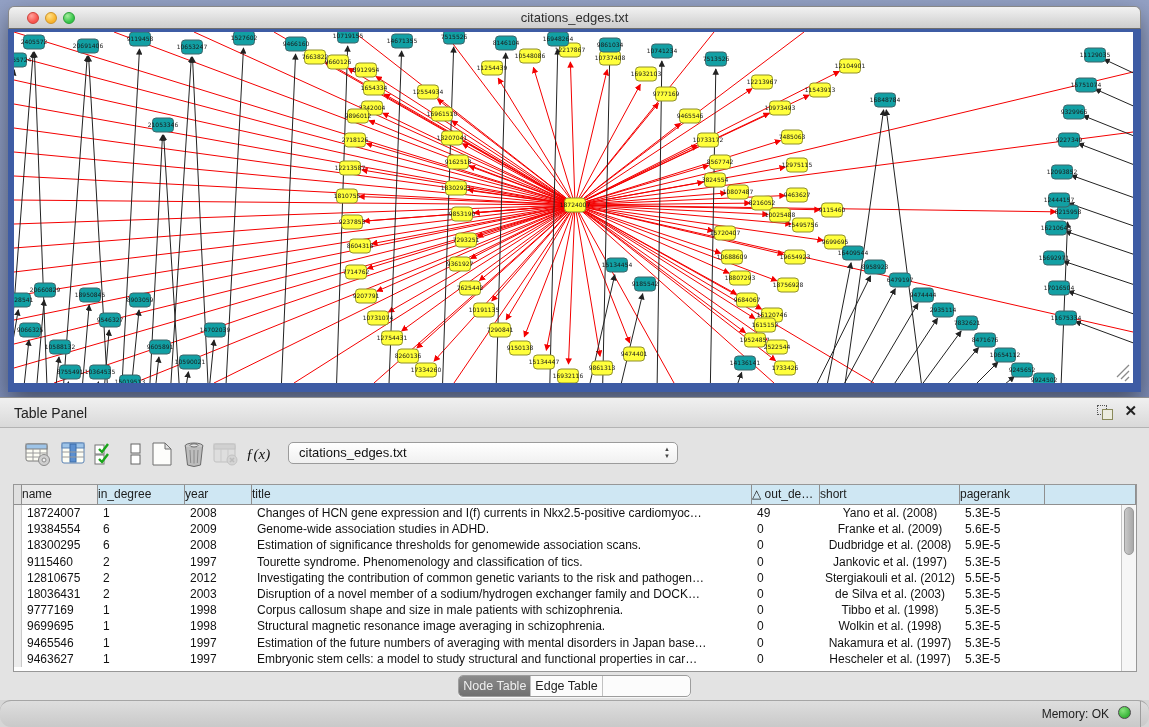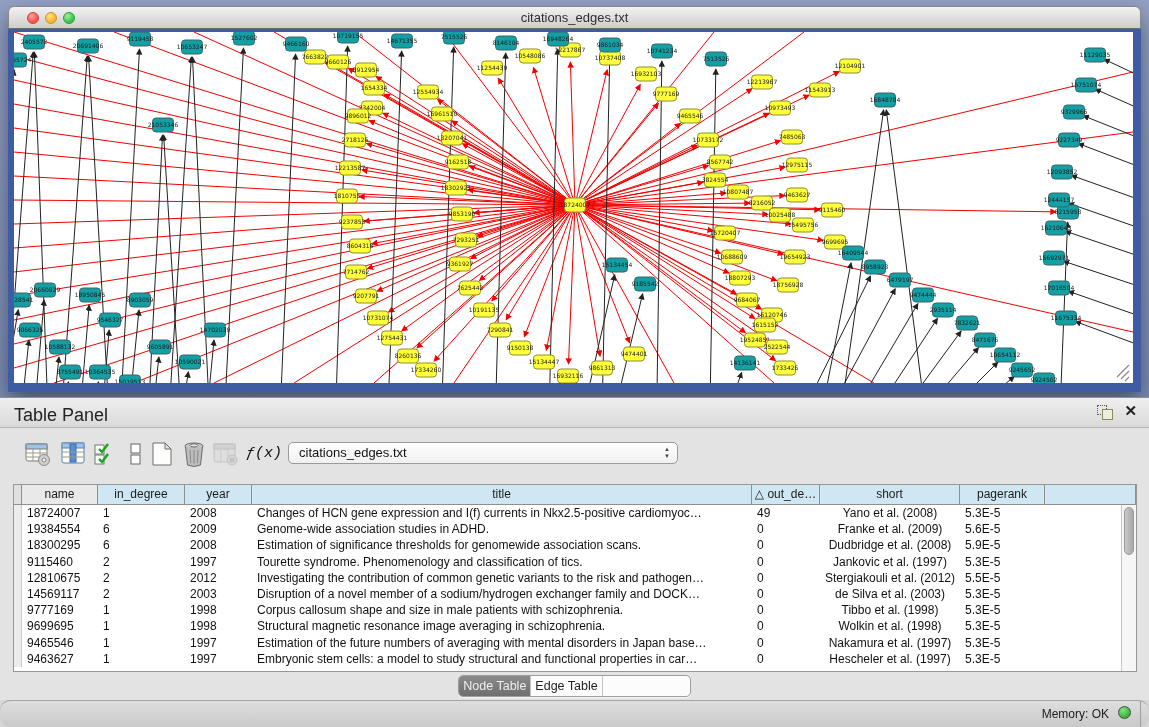--- a/index.html
+++ b/index.html
@@ -22,43 +22,43 @@
   .tl-grn{left:54px;background:radial-gradient(circle at 35% 30%,#a6ec9e,#35c649 65%);border:1px solid #2a9e38;}
   .netcontent{height:363px;box-sizing:border-box;background:#3e5ca4;
               padding:3px 8px 9px 6px;}
   .netcanvas{display:block;width:1119px;height:351px;background:#ffffff;}
   svg text{font-family:"DejaVu Sans",sans-serif;}
 
   
   .tp-header{position:absolute;left:0;top:397px;width:1149px;height:31px;box-sizing:border-box;
              background:linear-gradient(#f0f0f0,#d9d9d9);
              border-top:1px solid #8f8f8f;border-bottom:1px solid #b3b3b3;}
-  .tp-title{position:absolute;left:14px;top:7px;font-size:18px;color:#222;}
+  .tp-title{position:absolute;left:14px;top:7px;font-size:14px;color:#222;}
   .float-btn{position:absolute;right:36px;top:7px;width:16px;height:14px;}
   .float-btn .sq1{position:absolute;left:0;top:0;width:8px;height:8px;border:1px dotted #555;}
   .float-btn .sq2{position:absolute;left:5px;top:4px;width:9px;height:9px;border:1px solid #8a8a5a;background:#ececdf;}
   .close-btn{position:absolute;right:12px;top:5px;font-size:15px;font-weight:bold;color:#222;line-height:16px;}
 
   .tp-body{position:absolute;left:0;top:428px;width:1149px;height:272px;background:#e3e3e3;}
 
   
   .tbtn{position:absolute;top:12px;width:28px;height:28px;}
-  .fx{font-size:15px;color:#111;font-style:italic;font-family:Liberation Mono, monospace;line-height:28px;}
+  .fx{font-size:15px;color:#111;font-style:italic;font-family:Liberation Serif, serif;line-height:28px;}
   .dropdown{position:absolute;left:288px;top:14px;width:390px;height:22px;box-sizing:border-box;
             border:1px solid #9b9b9b;border-radius:5px;background:linear-gradient(#ffffff,#f0f0f0);
             font-size:13px;color:#111;line-height:20px;padding-left:10px;}
   .dd-arrows{position:absolute;right:7px;top:3px;font-size:6px;line-height:7px;color:#444;text-align:center;}
 
   
   .tablebox{position:absolute;left:13px;top:56px;width:1124px;height:188px;box-sizing:border-box;
             border:1px solid #979797;background:#fff;overflow:hidden;}
   .thead,.trow{display:grid;grid-template-columns:8px 76px 87px 67px 500px 68px 140px 85px 1fr;}
   .thead{height:20px;}
   .hcell{box-sizing:border-box;border-right:1px solid #8f8f8f;border-bottom:1px solid #8f8f8f;
-         background:#cfe7f3;font-size:12px;color:#1c1c1c;text-align:center;line-height:19px;
+         background:#cfe7f3;font-size:12px;color:#1c1c1c;text-align:left;line-height:19px;
          overflow:hidden;white-space:nowrap;}
   .hcell.gray{background:#e9e9e9;}
   .hcell.gutter{background:#e0e0e0;}
   .trow{height:16.2px;}
   .tcell{font-size:12px;color:#111;line-height:16px;white-space:nowrap;overflow:hidden;
          padding-left:5px;box-sizing:border-box;}
   .tcell.gutter{background:#ececec;border-right:1px solid #c9c9c9;padding:0;}
   .tcell.c-short{text-align:center;padding:0;}
   .vscroll{position:absolute;right:0;top:20px;bottom:0;width:15px;box-sizing:border-box;
            background:#f6f6f6;border-left:1px solid #c5c5c5;}
@@ -910,21 +910,21 @@
           <div class="tcell c-in_degree">2</div>
           <div class="tcell c-year">2012</div>
           <div class="tcell c-title">Investigating the contribution of common genetic variants to the risk and pathogen…</div>
           <div class="tcell c-out_degree">0</div>
           <div class="tcell c-short">Stergiakouli et al. (2012)</div>
           <div class="tcell c-pagerank">5.5E-5</div>
           <div class="tcell c-fill"></div>
         </div>
         <div class="trow">
           <div class="tcell c-gutter gutter"></div>
-          <div class="tcell c-name">14569117</div>
+          <div class="tcell c-name">18036431</div>
           <div class="tcell c-in_degree">2</div>
           <div class="tcell c-year">2003</div>
           <div class="tcell c-title">Disruption of a novel member of a sodium/hydrogen exchanger family and DOCK…</div>
           <div class="tcell c-out_degree">0</div>
           <div class="tcell c-short">de Silva et al. (2003)</div>
           <div class="tcell c-pagerank">5.3E-5</div>
           <div class="tcell c-fill"></div>
         </div>
         <div class="trow">
           <div class="tcell c-gutter gutter"></div>

